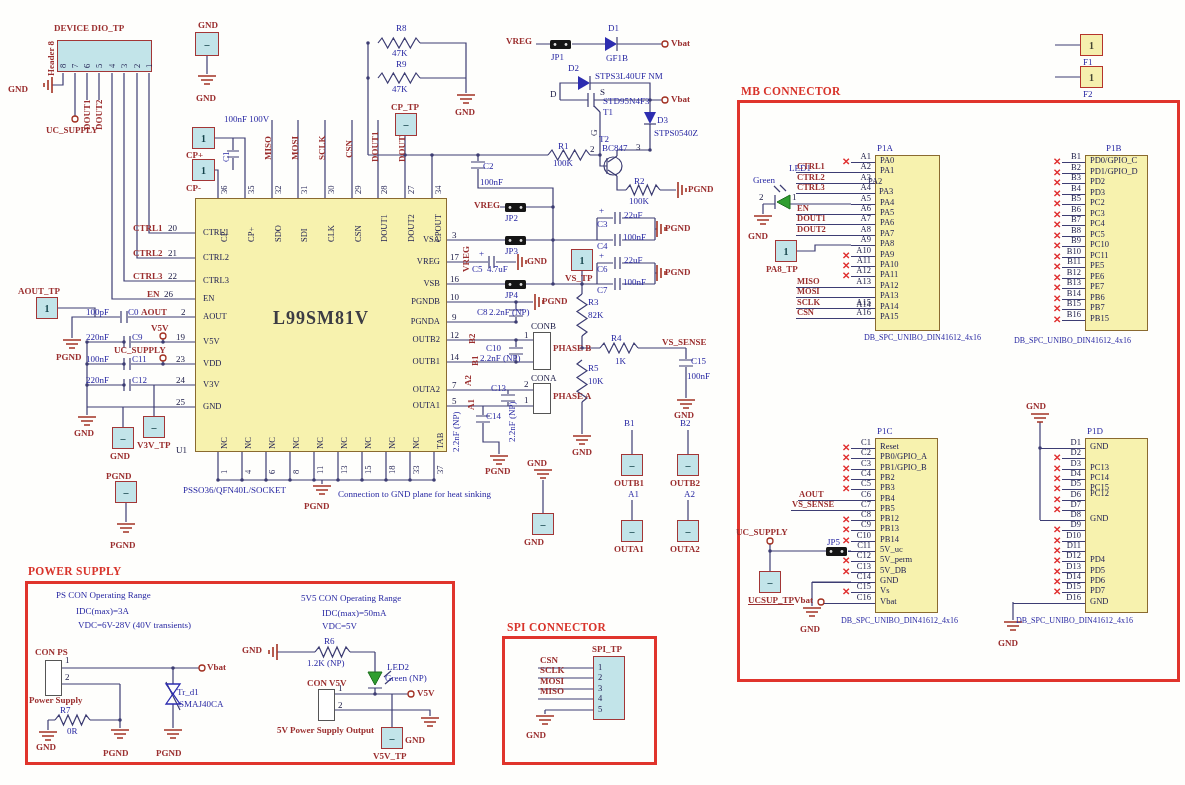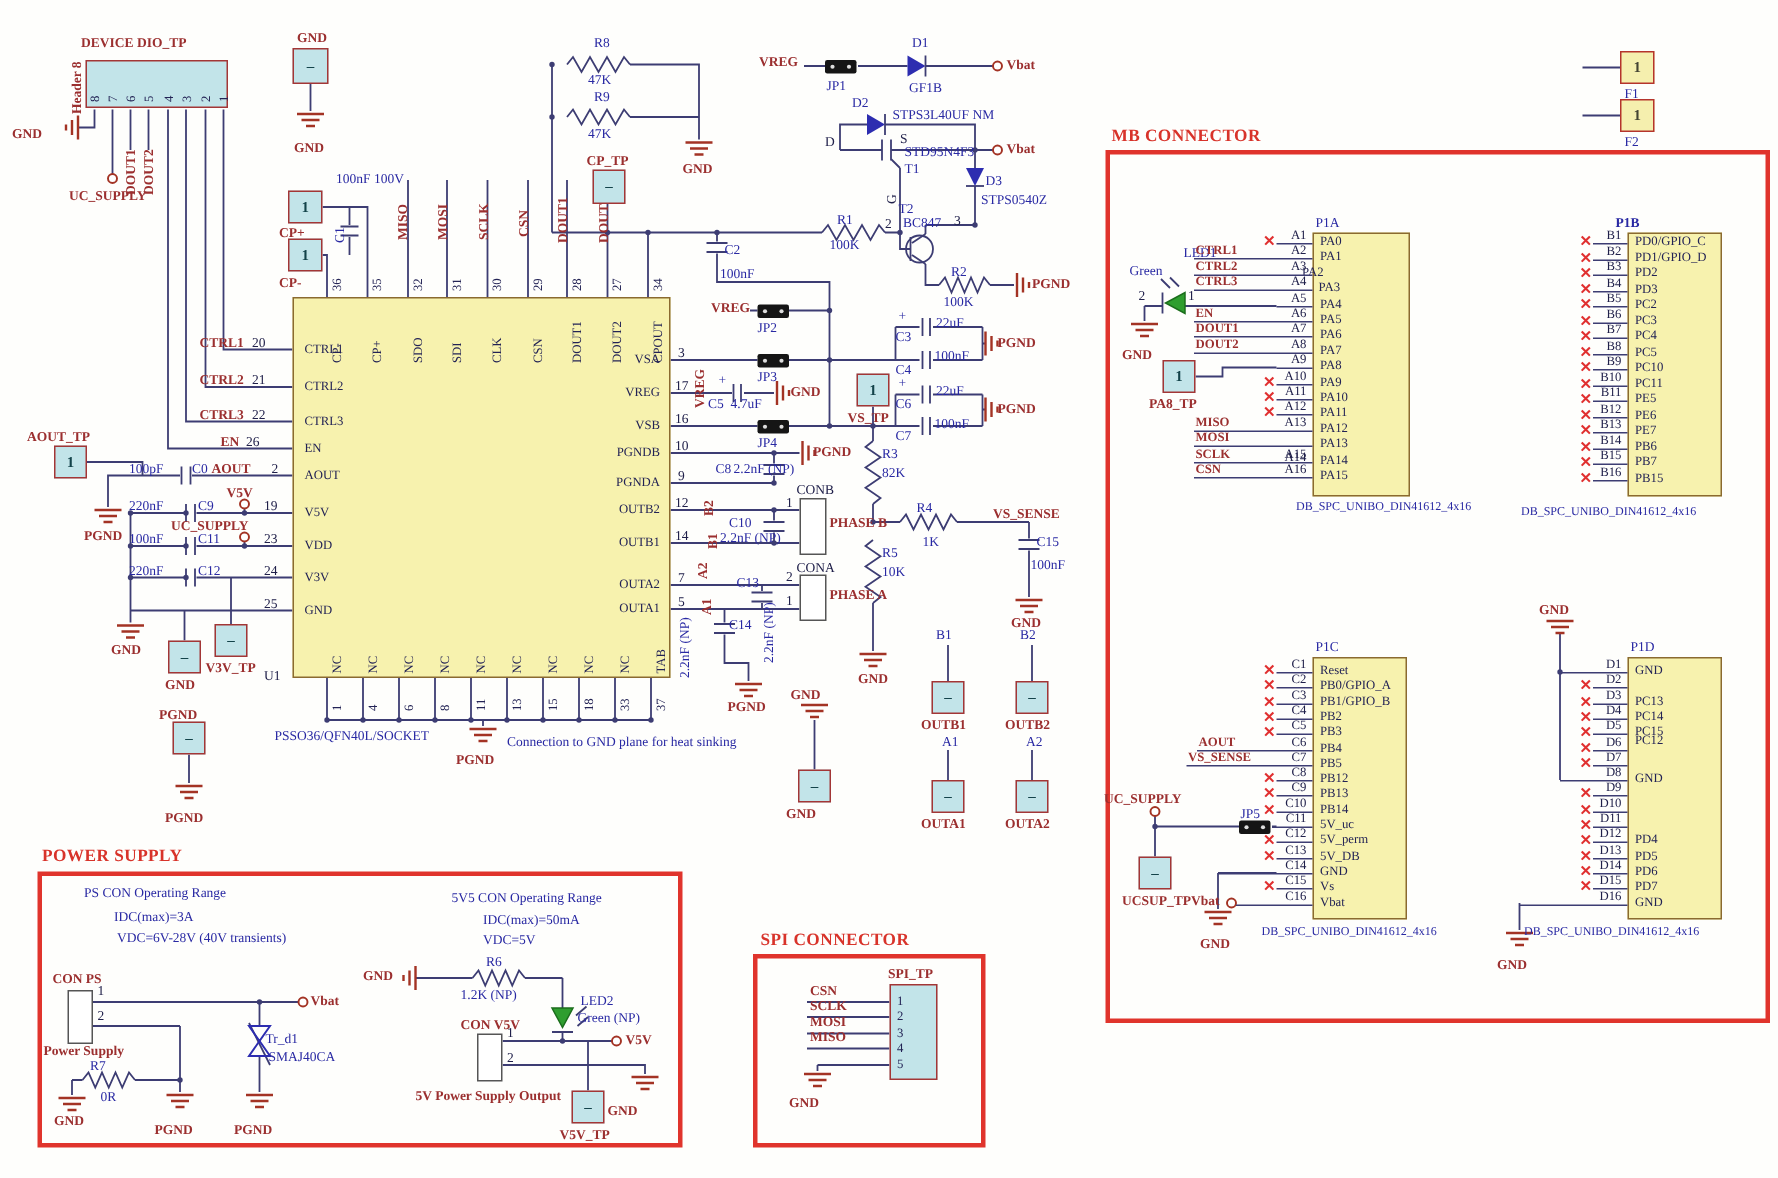--- a/index.html
+++ b/index.html
@@ -149,20 +149,21 @@
       <polygon points="166,704 180,704 173,694" class="tvs"></polygon>
       <circle cx="613" cy="166" r="9" class="tr"></circle>
     </svg>
   <div class="blk" style="left:737px;top:100px;width:443px;height:582px"></div>
   <div class="blk" style="left:25px;top:581px;width:430px;height:184px"></div>
   <div class="blk" style="left:502px;top:636px;width:155px;height:129px"></div>
   <div class="lbl t" style="left:741px;top:86px">MB CONNECTOR</div>
   <div class="lbl t" style="left:28px;top:566px">POWER SUPPLY</div>
   <div class="lbl t" style="left:507px;top:622px">SPI CONNECTOR</div>
   <div class="cbox" style="left:195px;top:198px;width:252px;height:254px;border-width:1.6px"></div>
+  <div class="ic-part">L99SM81V</div>
   <div class="tp" style="left:57px;top:40px;width:95px;height:32px"></div>
   <div class="tp" style="left:593px;top:656px;width:32px;height:64px"></div>
 <div class="lbl r" style="left: 8px; top: 84px;">GND</div>
     <div class="lbl r rot" style="left: 82px; top: 130px;">DOUT1</div>
     <div class="lbl r rot" style="left: 94px; top: 130px;">DOUT2</div>
     <div class="lbl r" style="left: 46px; top: 125px;">UC_SUPPLY</div>
     <div class="lbl r" style="left: 198px; top: 20px;">GND</div>
     <div class="lbl r" style="left: 196px; top: 93px;">GND</div>
     <div class="lbl r" style="left: 186px; top: 150px;">CP+</div>
     <div class="lbl r" style="left: 186px; top: 183px;">CP-</div>
@@ -317,21 +318,21 @@
     <div class="lbl b" style="left: 1083px; top: 57px;">F1</div>
     <div class="lbl b" style="left: 1083px; top: 89px;">F2</div>
     <div class="lbl b" style="left: 753px; top: 163px; margin-left: 36px;">LED1</div>
     <div class="lbl b" style="left: 753px; top: 175px;">Green</div>
     <div class="lbl k" style="left: 759px; top: 192px;">2</div>
     <div class="lbl k" style="left: 792px; top: 192px;">1</div>
     <div class="lbl r" style="left: 748px; top: 231px;">GND</div>
     <div class="lbl r" style="left: 766px; top: 264px;">PA8_TP</div>
     <div class="lbl r" style="left: 736px; top: 527px;">UC_SUPPLY</div>
     <div class="lbl b" style="left: 827px; top: 537px;">JP5</div>
-    <div class="lbl r" style="left: 748px; top: 595px;">UCSUP_TP</div>
+    <div class="lbl r" style="left: 748px; top: 595px; text-decoration: underline;">UCSUP_TP</div>
     <div class="lbl r" style="left: 800px; top: 624px;">GND</div>
     <div class="lbl r" style="left: 794px; top: 595px;">Vbat</div>
     <div class="lbl r" style="left: 1026px; top: 401px;">GND</div>
     <div class="lbl r" style="left: 998px; top: 638px;">GND</div>
     <div class="lbl b" style="left: 56px; top: 590px;">PS CON Operating Range</div>
     <div class="lbl b" style="left: 76px; top: 606px;">IDC(max)=3A</div>
     <div class="lbl b" style="left: 78px; top: 620px;">VDC=6V-28V (40V transients)</div>
     <div class="lbl r" style="left: 35px; top: 647px;">CON PS</div>
     <div class="lbl k" style="left: 65px; top: 655px;">1</div>
     <div class="lbl k" style="left: 65px; top: 672px;">2</div>
@@ -458,21 +459,21 @@
     <div class="sg" style="left: 797px; top: 287px;">MOSI</div>
     <div class="pl" style="left: 880px; top: 302px;">PA14</div>
     <div class="pn" style="left: 845px; top: 298px; width: 26px;">A15</div>
     <div class="wh" style="left: 796px; top: 308px; width: 79px;"></div>
     <div class="sg" style="left: 797px; top: 298px;">SCLK</div>
     <div class="pl" style="left: 880px; top: 312px;">PA15</div>
     <div class="pn" style="left: 845px; top: 308px; width: 26px;">A16</div>
     <div class="wh" style="left: 796px; top: 318px; width: 79px;"></div>
     <div class="sg" style="left: 797px; top: 308px;">CSN</div>
     <div class="cbox" style="left: 1085px; top: 155px; width: 63px; height: 176px;"></div>
-    <div class="lbl b" style="left: 1077px; top: 143px; font-weight: bold;">P1B</div>
+    <div class="lbl b" style="left: 1106px; top: 143px;">P1B</div>
     <div class="lbl b" style="left: 1014px; top: 336px; font-size: 8px;">DB_SPC_UNIBO_DIN41612_4x16</div>
     <div class="pl" style="left: 1090px; top: 156px;">PD0/GPIO_C</div>
     <div class="pn" style="left: 1055px; top: 152px; width: 26px;">B1</div>
     <div class="wh" style="left: 1062px; top: 162px; width: 23px;"></div>
     <div class="xm" style="left: 1053px; top: 157px;">✕</div>
     <div class="pl" style="left: 1090px; top: 167px;">PD1/GPIO_D</div>
     <div class="pn" style="left: 1055px; top: 163px; width: 26px;">B2</div>
     <div class="wh" style="left: 1062px; top: 173px; width: 23px;"></div>
     <div class="xm" style="left: 1053px; top: 168px;">✕</div>
     <div class="pl" style="left: 1090px; top: 177px;">PD2</div>

